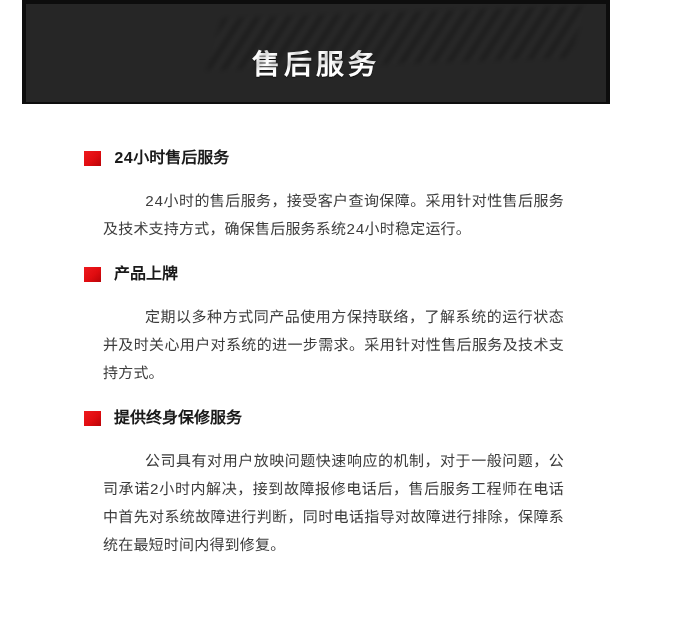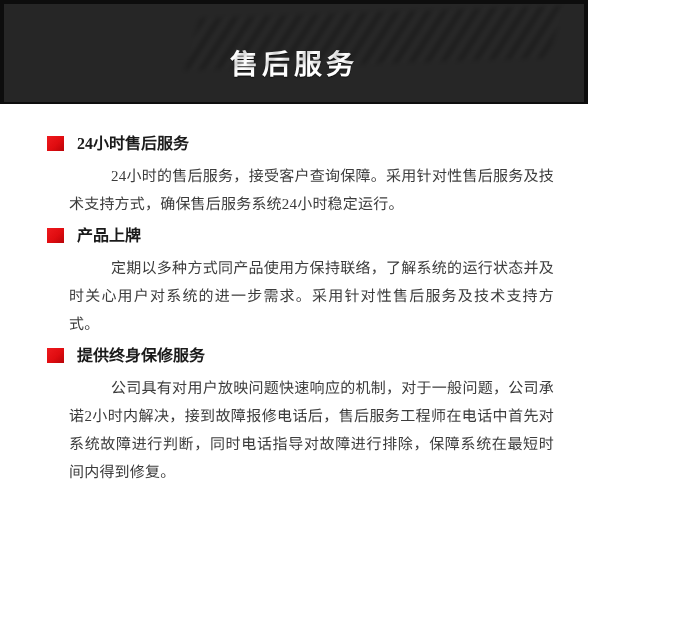--- a/index.html
+++ b/index.html
@@ -6,21 +6,22 @@
     margin: 0;
     padding: 0;
     background: #ffffff;
   }
   .page {
     position: relative;
     width: 588px;
     height: 640px;
     overflow: hidden;
     background: var(--page-bg, #ffffff);
-    font-family: Liberation Serif, serif;
+    font-family: Liberation Mono, monospace;
+    padding-left: 22px;
   }
 
   
   .banner {
     position: relative;
     box-sizing: border-box;
     height: 104px;
     background: var(--banner-bg, #262626);
     border: 4px solid var(--banner-border, #0d0d0d);
     border-bottom-width: 2px;
@@ -54,37 +55,37 @@
     opacity: 0.45;
     pointer-events: none;
   }
 
   
   .content {
     padding: 26px 30px 0 65px;
   }
   .section-heading {
     position: relative;
-    margin: 0;
+    margin: 15px;
     padding-left: 12px;
     font-size: 16px;
     font-weight: bold;
     line-height: 28px;
     color: var(--heading-text, #1a1a1a);
   }
   .bullet {
     position: absolute;
     left: -18px;
     top: 6px;
     width: 17px;
     height: 15px;
     background: linear-gradient(135deg, #ee1a1e 0%, var(--accent-red, #e00c10) 55%, #b80408 100%);
   }
   .body-paragraph {
-    margin: 4px;
+    margin: 16px;
     font-size: 15px;
     line-height: 28px;
     color: var(--body-text, #3c3c3c);
     text-indent: 42px;
     text-align: justify;
     letter-spacing: 0.2px;
   }
 </style>
 </head>
 <body>

